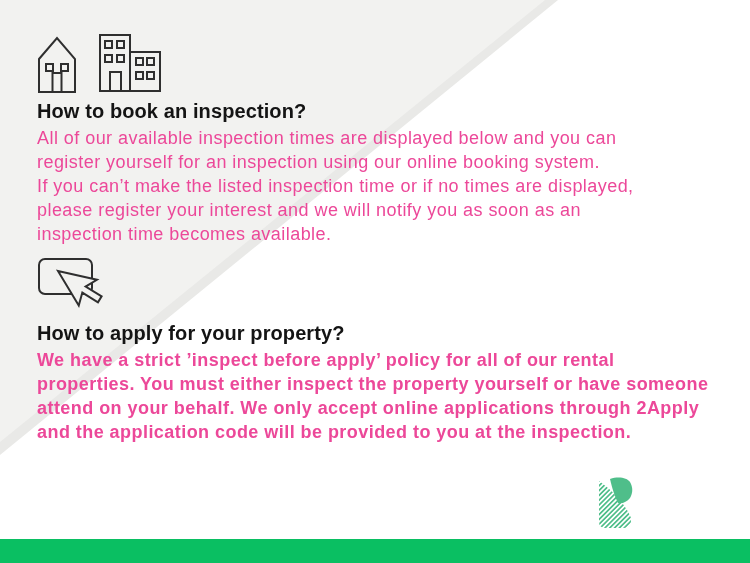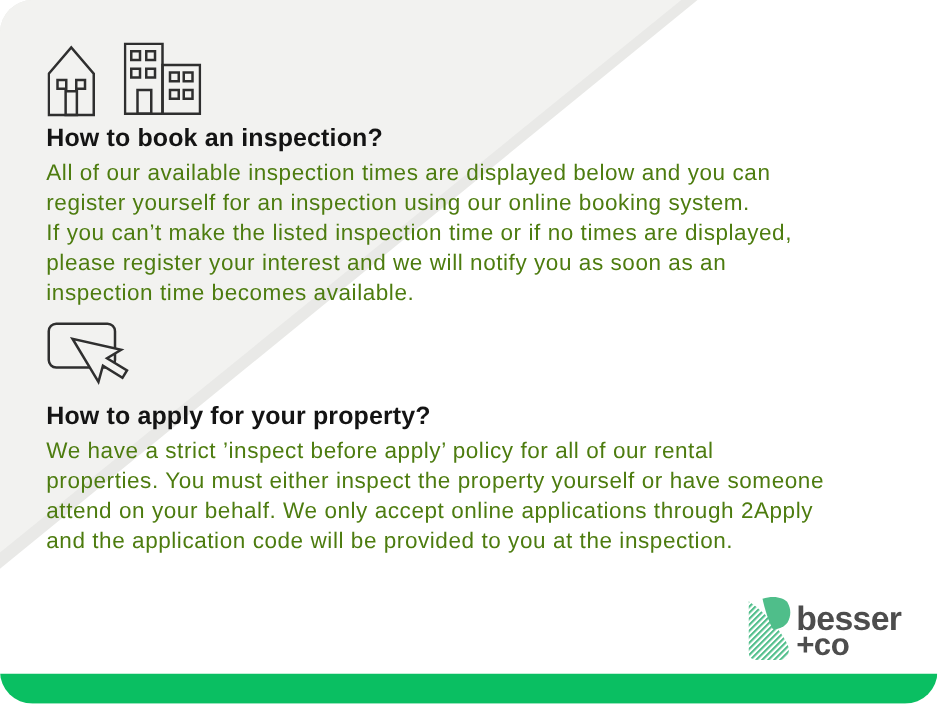--- a/index.html
+++ b/index.html
@@ -1,39 +1,38 @@
 <!DOCTYPE html>
 <html><head>
 <meta charset="utf-8">
 <style>
   html,body{margin:0;padding:0;background:#ffffff;}
   .canvas{
     position:relative;width:750px;height:563px;background:#ffffff;overflow:hidden;
     font-family:"Liberation Sans",sans-serif;
-    border-radius:26px;
   }
   .bg{position:absolute;left:0;top:0;width:750px;height:563px;display:block;}
   .icon{position:absolute;}
   .icon-house{left:38px;top:36px;}
   .icon-buildings{left:99px;top:34px;}
   .icon-click{left:37px;top:256px;}
   .outline{fill:none;stroke:#2f2f2f;stroke-width:2;stroke-linejoin:miter;}
   .heading{
     position:absolute;left:37px;margin:0;
     font-size:20px;font-weight:700;color:#141414;letter-spacing:0.1px;white-space:nowrap;
   }
   .h1{top:100px;}
   .h2{top:322px;}
   .body-text{
     position:absolute;left:37px;margin:0;
-    font-size:18px;line-height:24px;color:#4d7c0f;letter-spacing:0.45px;
+    font-size:18px;line-height:24px;color:#ec4899;letter-spacing:0.45px;
     white-space:pre-line;
   }
   .b1{top:126px;}
-  .b2{top:348px;}
+  .b2{top:348px;font-weight:bold;}
   .logo{position:absolute;left:597px;top:477px;width:130px;height:55px;}
   .logo-mark{position:absolute;left:0;top:0;}
   .brand{position:absolute;left:40px;top:7px;font-weight:700;color:#4d4d4d;}
   .brand-line1{display:block;font-size:27px;line-height:22px;letter-spacing:-0.5px;}
   .brand-line2{display:block;font-size:25px;line-height:20px;letter-spacing:-0.5px;}
   .bottom-bar{position:absolute;left:0;bottom:0;width:750px;height:24px;}
 </style>
 </head>
 <body>
 
@@ -86,21 +85,17 @@
   <div class="logo">
     <svg class="logo-mark" width="36" height="54" viewBox="0 0 36 54">
       <defs>
         <pattern id="logoStripes" width="3.4" height="3.4" patternUnits="userSpaceOnUse" patternTransform="rotate(45)">
           <rect x="0" y="0" width="1.7" height="3.4" style="fill: rgb(79, 190, 138);"></rect>
         </pattern>
       </defs>
       <path fill="url(#logoStripes)" d="M2 4 C2 18 2 38 2 45 Q2 51 9 51 L27 51 Q34 51 34 44 L34 41 C29 28 14 12 2 4 Z"></path>
       <path d="M13 2 C22 -1 30 1 33 5 C36 10 36 16 33 21 C30 25 25 27 21 26 C18 20 15 11 13 2 Z" style="fill: rgb(79, 190, 138);"></path>
     </svg>
-    <div class="brand" style="color: rgb(77, 77, 77);">
-      <span class="brand-line1">besser</span>
-      <span class="brand-line2">+co</span>
-    </div>
   </div>
 
   <div class="bottom-bar" style="background-color: rgb(10, 191, 98);"></div>
 
 </div>
 
 </body></html>

